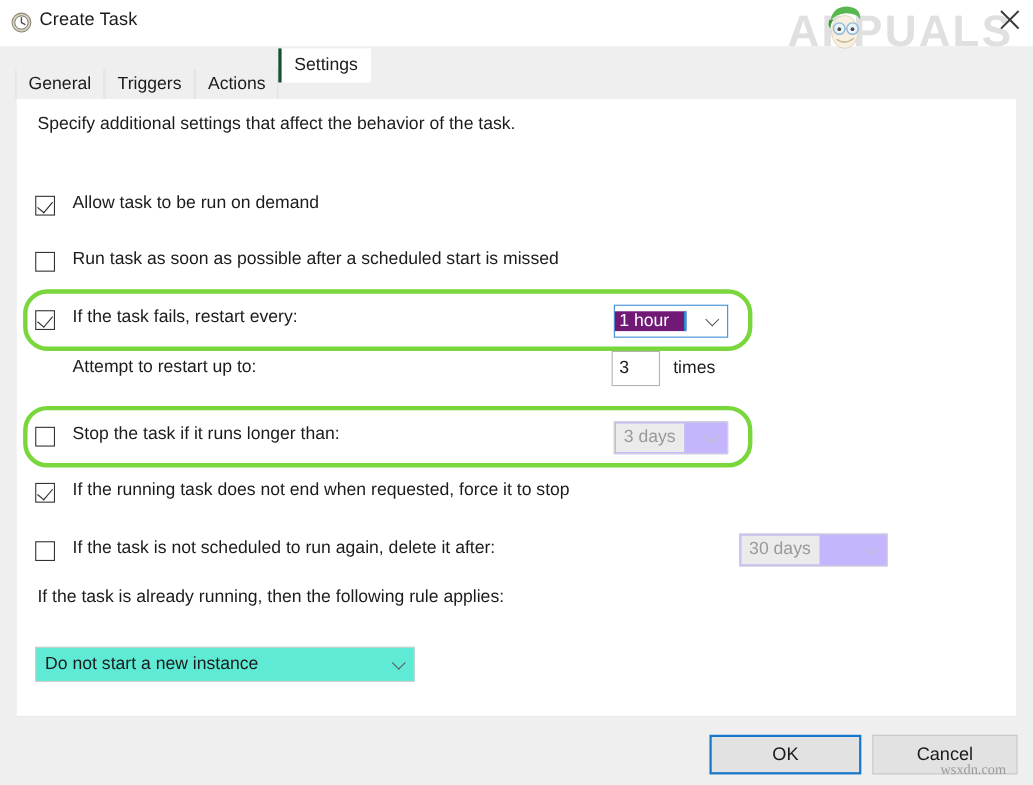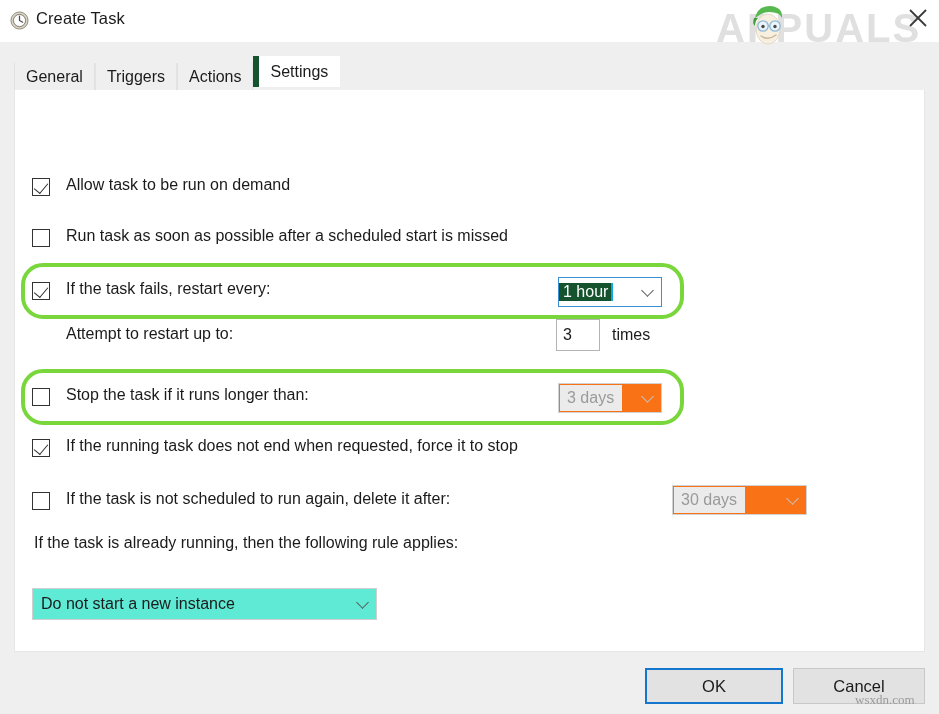--- a/index.html
+++ b/index.html
@@ -69,23 +69,23 @@
     color: #1b1b1b;
     font-size: 16px;
     display: flex;
     align-items: center;
     justify-content: center;
     white-space: nowrap;
   }
   .tab.active {
     background: #ffffff;
     height: 31px;
-    border-left: 6px solid #14532d;
+    border-left: 3px solid #14532d;
     border-right: 1px solid #ffffff;
-    margin-bottom: 4px;
+    margin-bottom: 16px;
   }
 
   
   #panel {
     position: absolute;
     left: 14px; top: 90px;
     width: 911px; height: 562px;
     background: #ffffff;
     border: 1px solid #e6e6e6;
     border-top: none;
@@ -143,28 +143,28 @@
   .combo.focus {
     border: 1px solid #3d8fd4;
   }
   .combo .ctext {
     padding-left: 5px;
     font-size: 16px;
     color: #1b1b1b;
     white-space: nowrap;
   }
   .combo.selected .ctext {
-    background: #14532d;
+    background: #701a75;
     color: #ffffff;
     padding-left: 4px;
-    padding-right: 3px;
+    padding-right: 14px;
     border-right: 2px solid #0ea5e9;
   }
   .combo.disabled {
-    background: #f97316;
+    background: #c4b5fd;
     border: 1px solid #d2d2d2;
   }
   .combo.disabled .ctext {
     background: #ebebeb;
     color: #9a9a9a;
     height: 26px;
     display: flex;
     align-items: center;
     padding-left: 7px;
     padding-right: 8px;
@@ -294,20 +294,21 @@
     <div class="tab">
         <span>Actions</span>
       </div>
     <div class="tab active">
         <span>Settings</span>
       </div>
   </div>
 
   <div id="panel">
 
+    <div class="intro">Specify additional settings that affect the behavior of the task.</div>
 
     <div class="row" style="top:84px;">
       <div class="cb checked"></div>
       <div class="rowlabel">Allow task to be run on demand</div>
     </div>
 
     <div class="row" style="top:135px;">
       <div class="cb"></div>
       <div class="rowlabel">Run task as soon as possible after a scheduled start is missed</div>
     </div>

